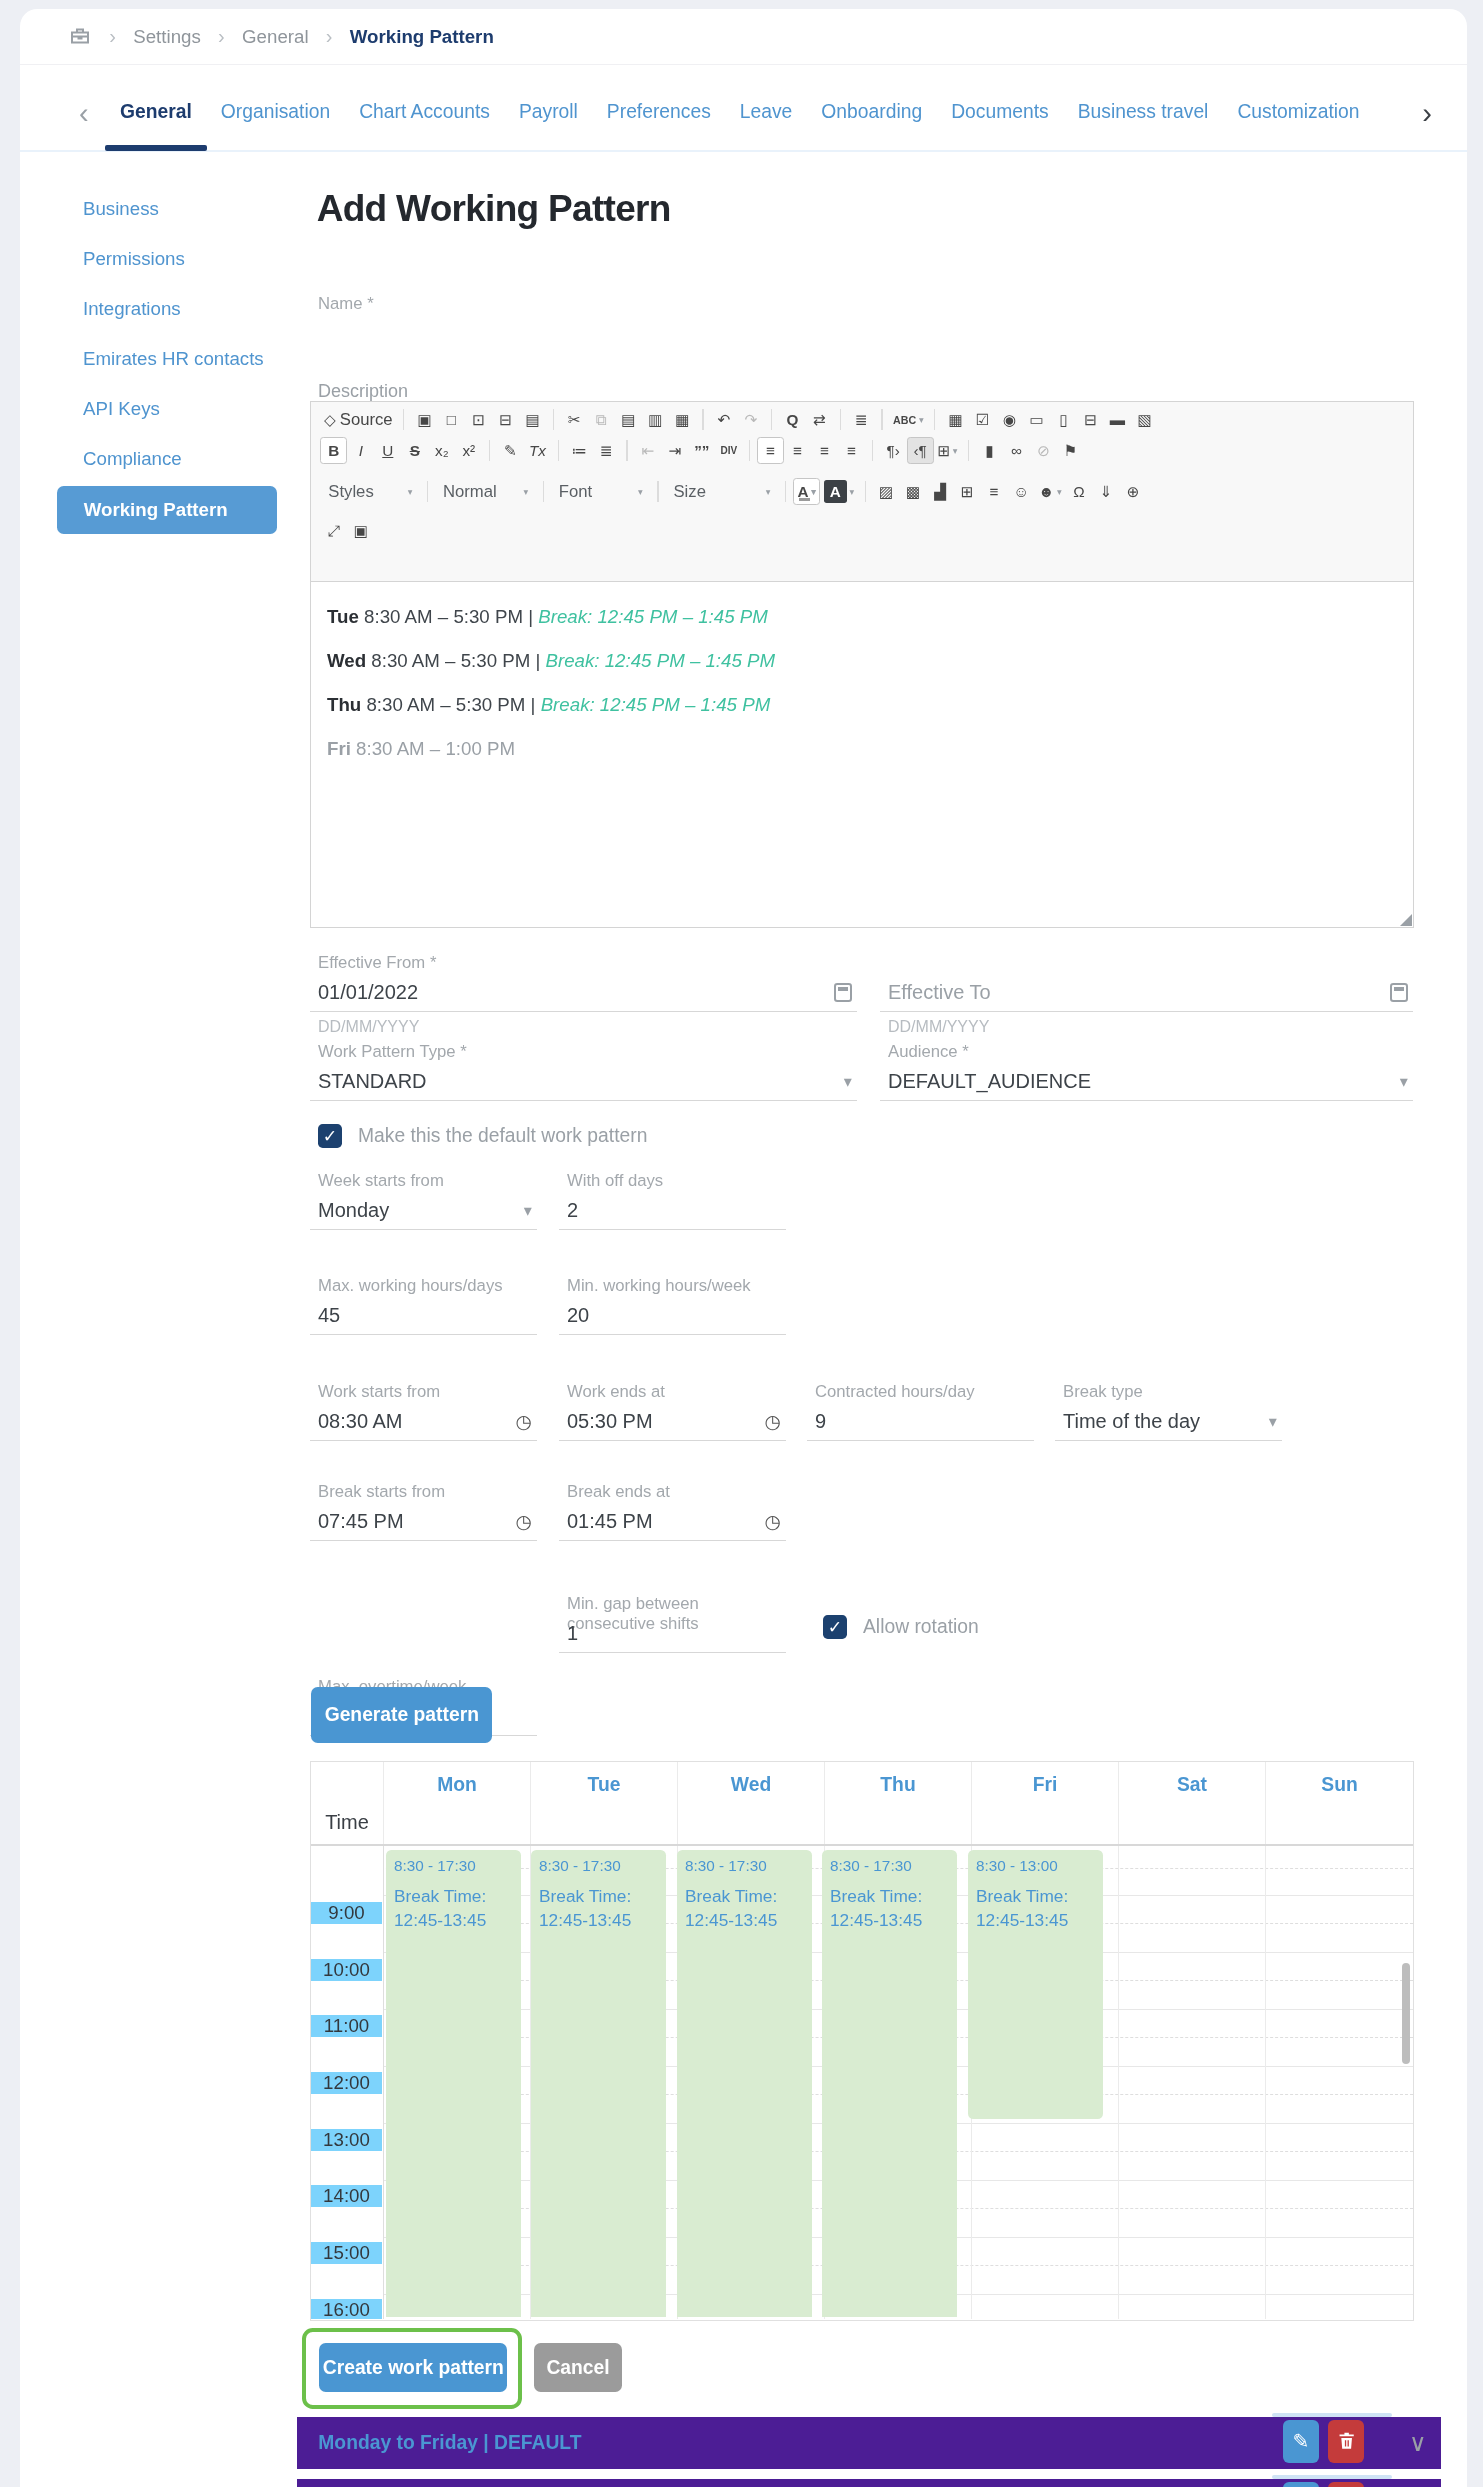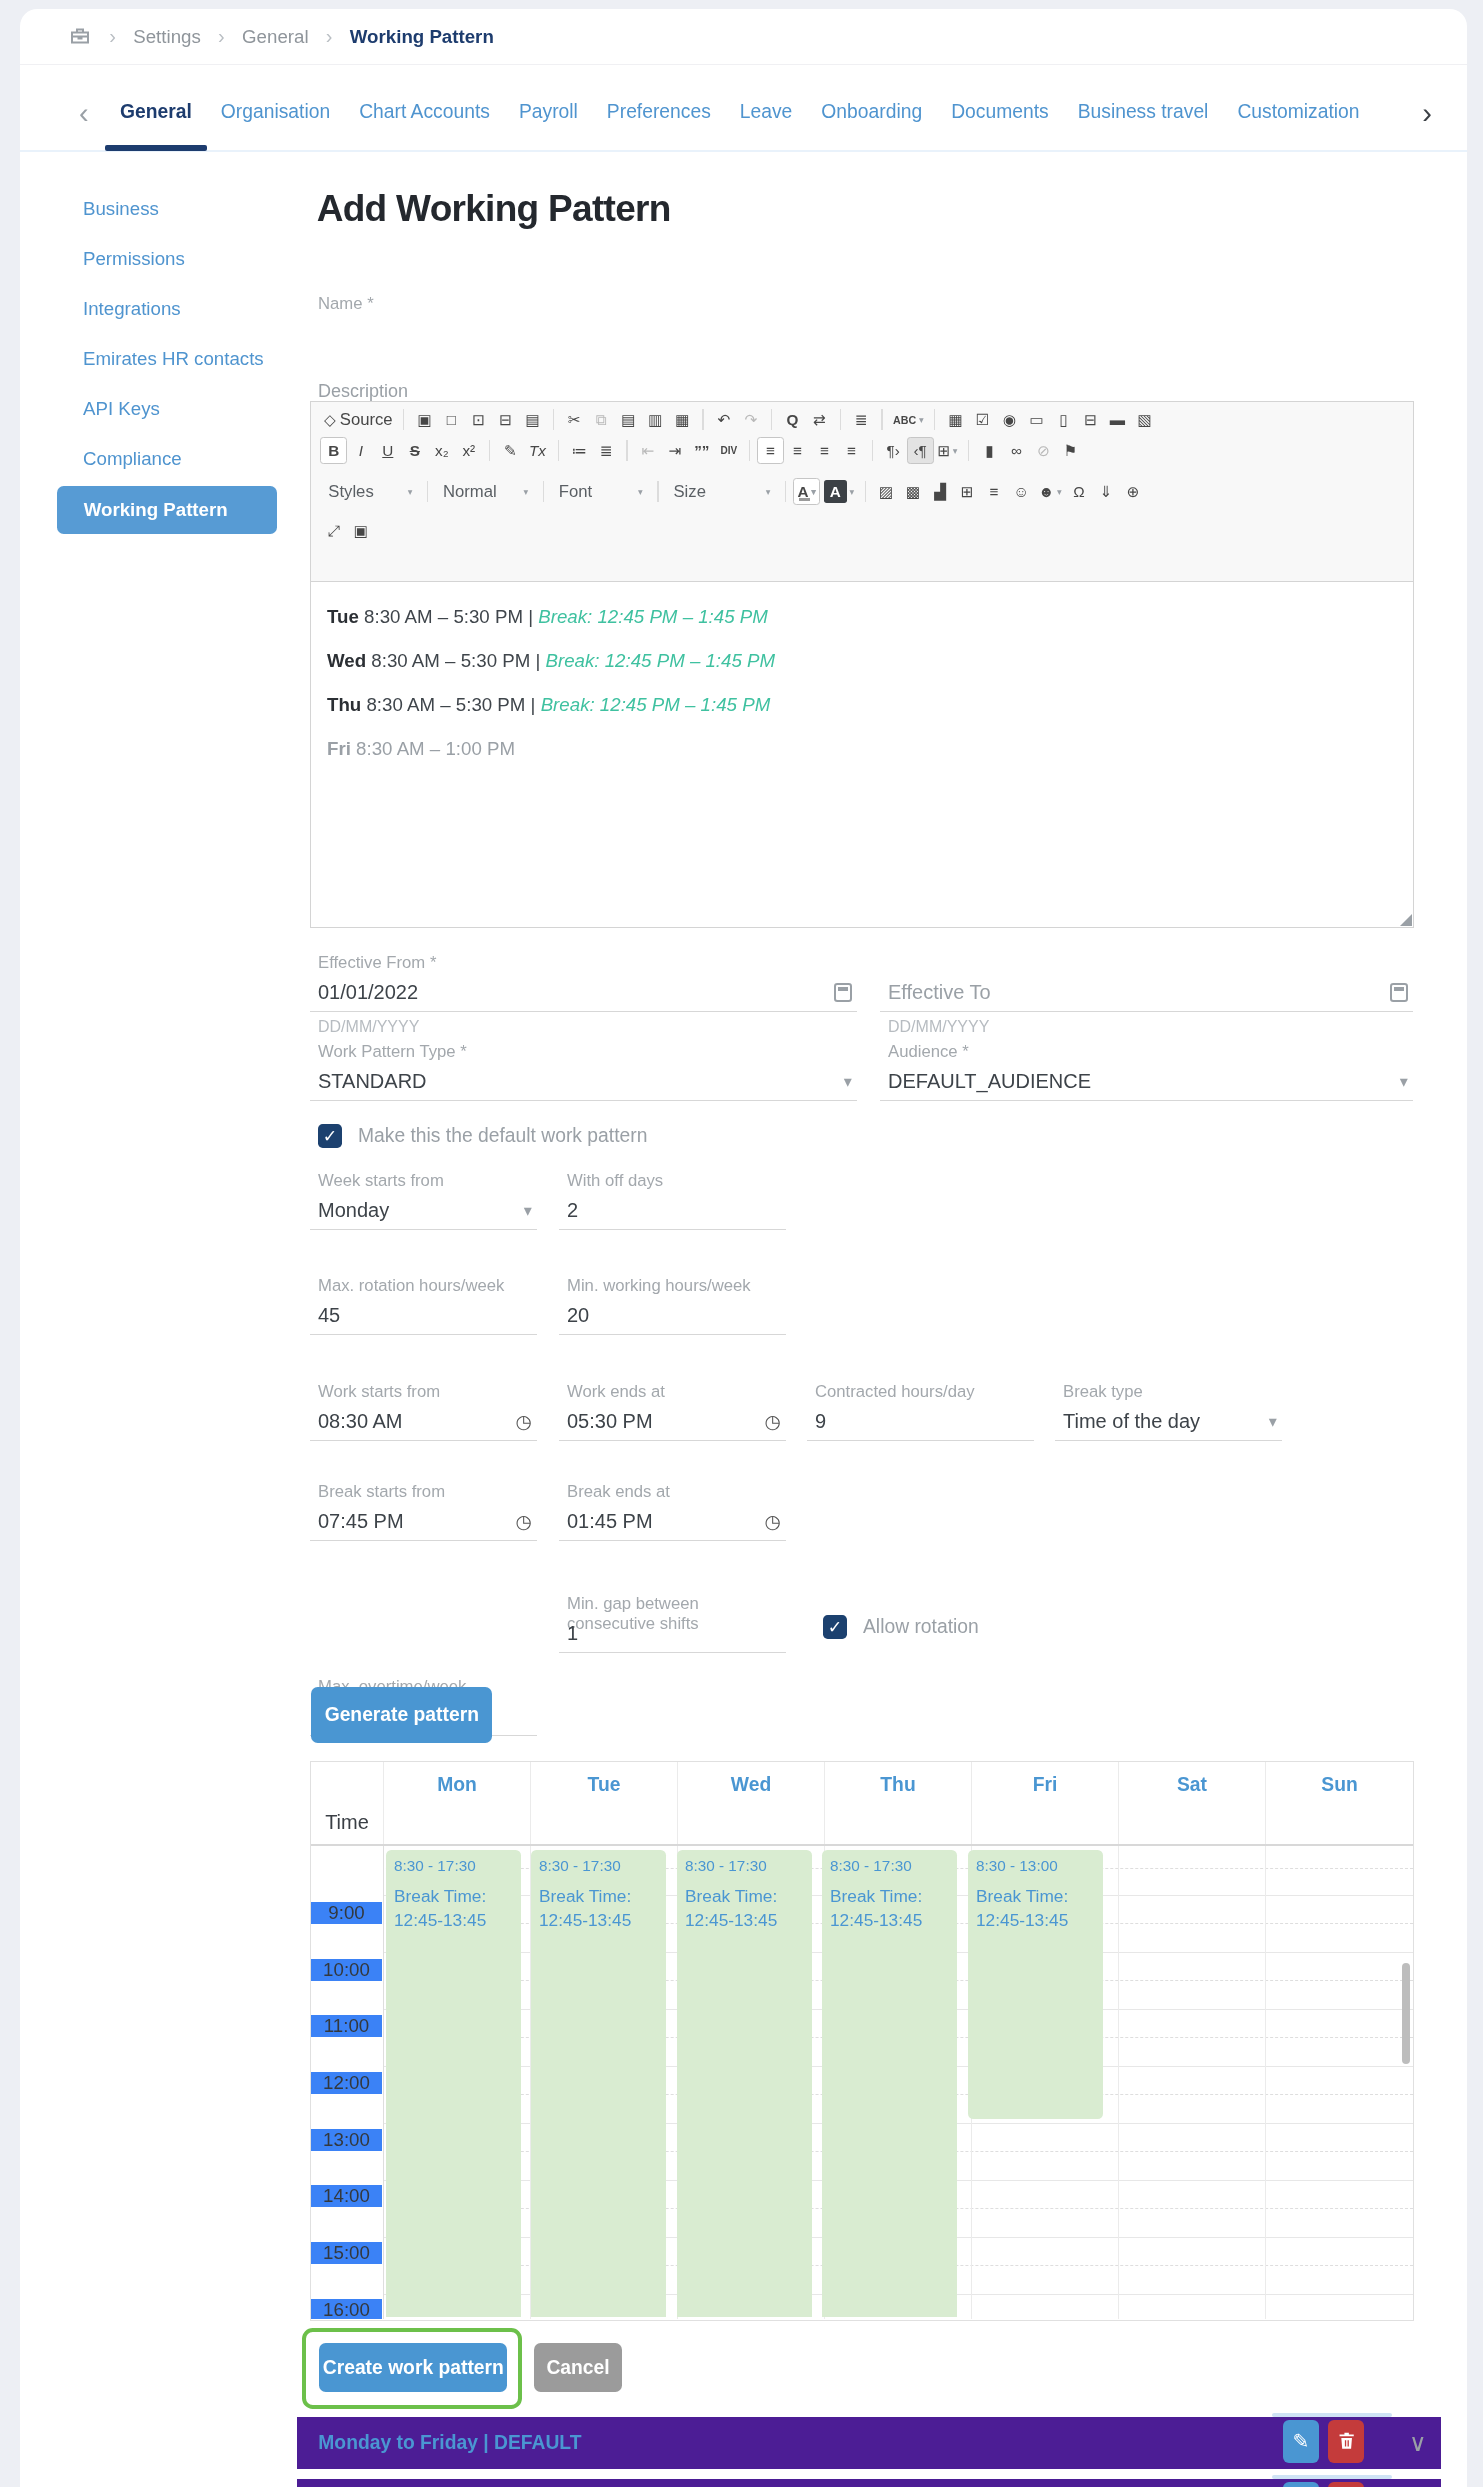--- a/index.html
+++ b/index.html
@@ -84,21 +84,21 @@
   .cal-th .dayname { display:block; text-align:center; margin-top:12px; font-size:19.3px; font-weight:bold; color:#4a96d2; }
   .cal-th .timename { position:absolute; bottom:10.7px; left:0; width:100%; text-align:center; font-size:20px; color:#3a3f45; }
   .cal-body { position:relative; height:473px; overflow:hidden; }
   .rows .spacer { height:49px; position:relative; }
   .rows .spacer::after { content:""; position:absolute; left:0; right:0; top:21.3px; border-top:1.3px dashed #dedede; }
   .hrow { height:57px; border-top:1.3px solid #e7e7e7; position:relative; }
   .hrow::after { content:""; position:absolute; left:0; right:0; top:27px; border-top:1.3px dashed #dedede; }
   .cols { position:absolute; inset:0; display:grid; grid-template-columns:73px repeat(7,1fr); pointer-events:none; }
   .col { border-right:1.3px solid #ebebeb; }
   .col.timec { border-right:1.3px solid #dedede; background:#fff; }
-  .tlabel { position:absolute; left:0; width:71px; text-align:center; font-size:18.7px; color:#33383d; background:#3b82f6; }
+  .tlabel { position:absolute; left:0; width:71px; text-align:center; font-size:18.7px; color:#33383d; background:#7dd3fc; }
   .evt { position:absolute; width:135px; background:#d9ecd1; border-radius:5.3px 5.3px 0 0; padding:6.7px 8px; color:#4a96d2; }
   .evt.short { border-radius:5.3px; }
   .evt .rng { font-size:15.3px; margin-bottom:9.3px; }
   .evt .btm { font-size:17.3px; line-height:24px; }
   .cal-thumb { position:absolute; right:2.7px; top:117px; width:8px; height:101px; background:#bdbdbd; border-radius:4px; }
 
   
   .srow { position:absolute; left:277px; width:1144px; height:52px; background:#4c1d95; display:flex; align-items:center; }
   .srow-title { font-size:19.3px; font-weight:bold; color:#4a96d2; padding-left:21.3px; }
   .srow-actions { position:absolute; left:986px; top:2.7px; display:flex; gap:9.3px; }
@@ -341,21 +341,21 @@
         </div>
     </div>
     <div class="fld" style="left:249px;top:1162px;width:227px">
       <div class="lbl">With off days</div>
       <div class="vrow">
           <span class="val">2</span>
         </div>
     </div>
 
     <div class="fld" style="left:0;top:1267px;width:227px">
-      <div class="lbl">Max. rotation hours/week</div>
+      <div class="lbl">Max. working hours/days</div>
       <div class="vrow">
           <span class="val">45</span>
         </div>
     </div>
     <div class="fld" style="left:249px;top:1267px;width:227px">
       <div class="lbl">Min. working hours/week</div>
       <div class="vrow">
           <span class="val">20</span>
         </div>
     </div>

